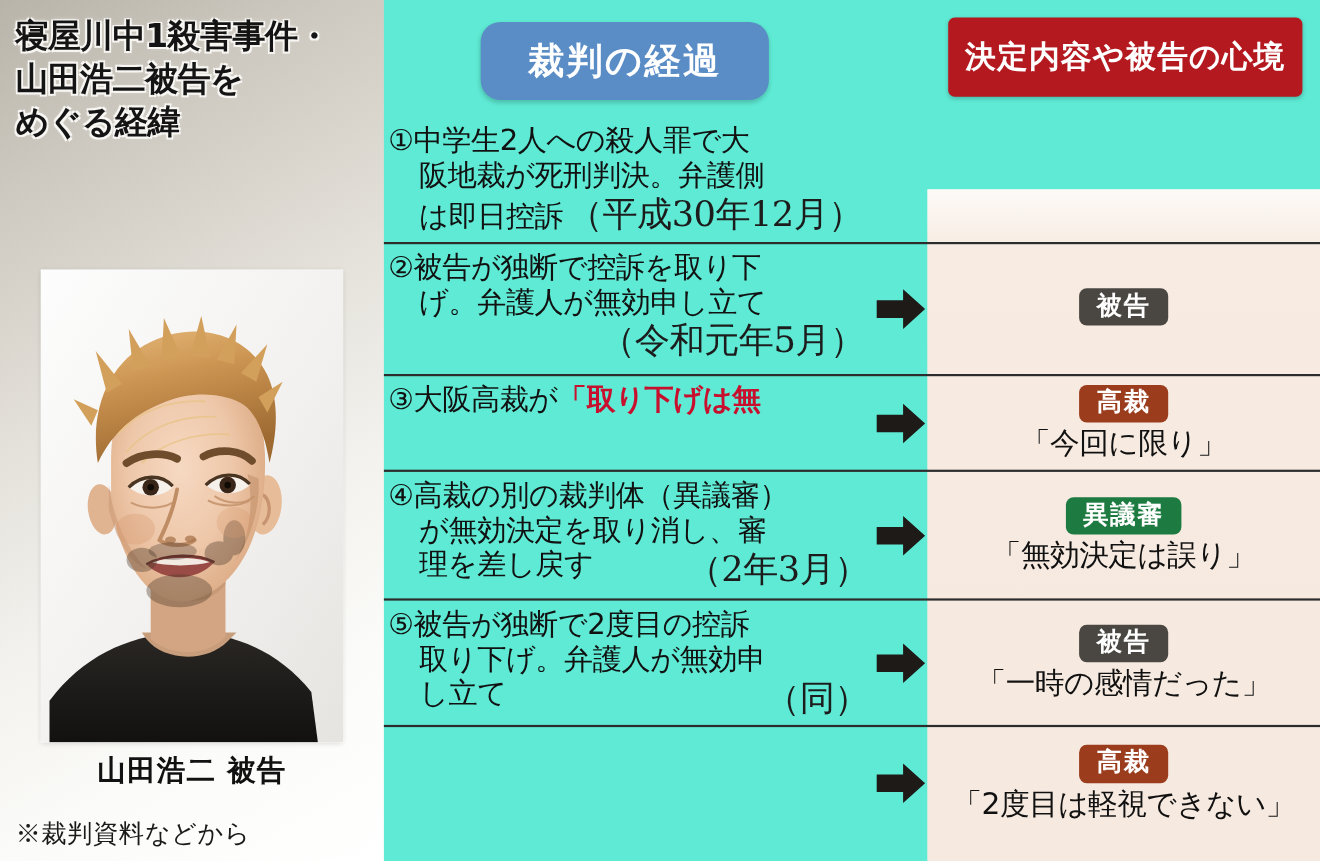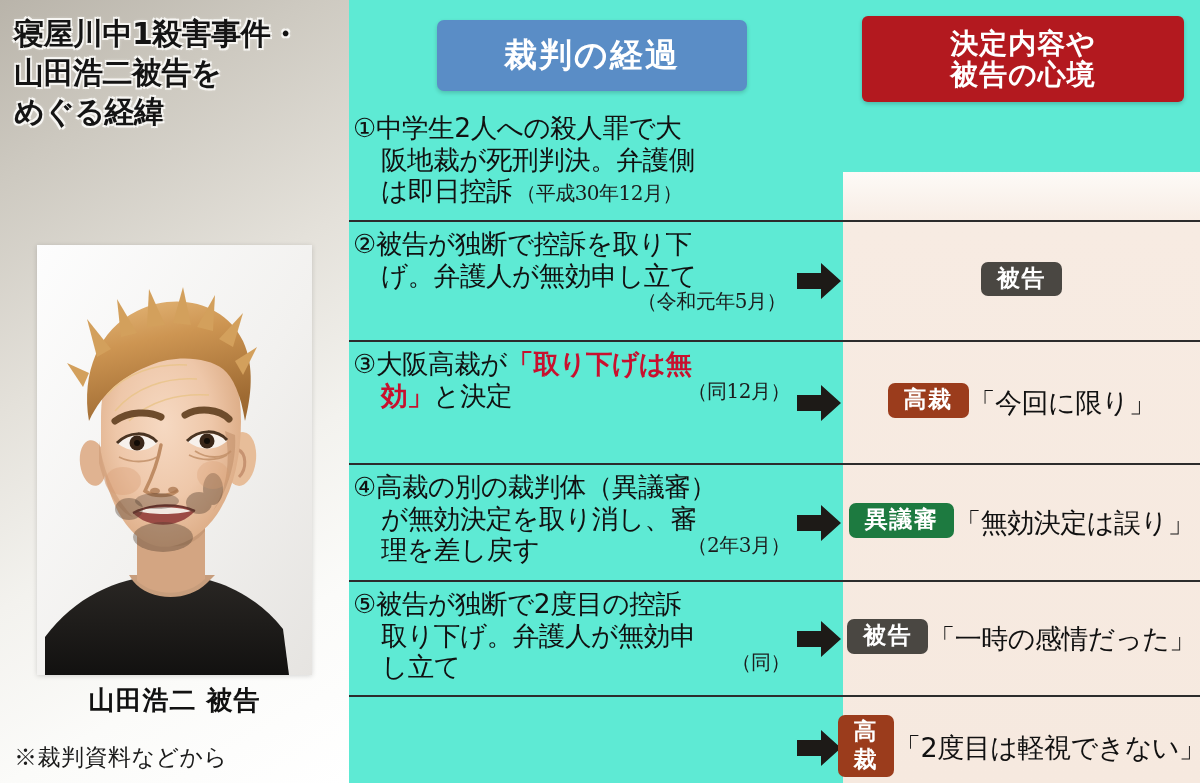--- a/index.html
+++ b/index.html
@@ -90,47 +90,46 @@
     top: 172px;
     width: 357px;
     height: 611px;
     background: linear-gradient(180deg, #fdfaf7 0%, #f7ebe2 9%, #f6e9df 100%);
   }
 
   .hdr-keika {
     position: absolute;
     left: 437px;
     top: 20px;
-    width: 310px;
+    width: 262px;
     height: 71px;
     background: #5a8dc6;
-    border-radius: 7px;
+    border-radius: 18px;
     box-shadow: 0 2px 4px rgba(0,0,0,0.18);
     display: flex;
     align-items: center;
     justify-content: center;
   }
   .hdr-keika span {
     font-family: "DejaVu Sans", sans-serif;
     font-weight: bold;
     font-size: 33px;
     color: #ffffff;
     letter-spacing: 2px;
   }
   .hdr-ketei {
     position: absolute;
     left: 862px;
     top: 16px;
     width: 322px;
-    height: 86px;
+    height: 72px;
     background: #b3191f;
     border-radius: 6px;
     box-shadow: 0 2px 4px rgba(0,0,0,0.20);
     display: flex;
-    flex-direction: column;
     align-items: center;
     justify-content: center;
   }
   .hdr-ketei span {
     display: block;
     font-family: "DejaVu Sans", sans-serif;
     font-weight: bold;
     font-size: 28px;
     line-height: 1.12;
     color: #ffffff;
@@ -170,21 +169,21 @@
   .evt .num {
     font-size: 26px;
   }
   .evt .hl {
     color: #c8102e;
     font-weight: bold;
   }
   .evt .ind { display: inline-block; }
   .date {
     font-family: "DejaVu Serif", serif;
-    font-size: 20px;
+    font-size: 32px;
     color: #1c1c1c;
     letter-spacing: -0.5px;
   }
   .date-right {
     display: block;
     text-align: right;
     padding-right: 4px;
     margin-top: -3px;
   }
   .date-inline { margin-left: 4px; }
@@ -199,21 +198,21 @@
   }
   .arrow svg { display: block; }
 
   .row-right {
     position: absolute;
     left: 494px;
     top: 0;
     width: 357px;
     height: 100%;
     display: flex;
-    flex-direction: row;
+    flex-direction: column;
     align-items: center;
     justify-content: center;
   }
   .badge {
     display: inline-block;
     padding: 2px 16px 4px 16px;
     border-radius: 7px;
     font-family: "DejaVu Sans", sans-serif;
     font-weight: bold;
     font-size: 23px;
@@ -387,25 +386,24 @@
         </div>
         <div class="arrow">
           <svg width="48" height="40" viewBox="0 0 48 40">
             <path d="M2 12 L26 12 L26 2 L46 20 L26 38 L26 28 L2 28 Z" fill="#1d1a17"></path>
           </svg>
         </div>
         <div class="row-right">
           <div class="badge badge-hikoku">被告</div>
         </div>
       </div>
-      <div class="row" style="height: 123px;">
+      <div class="row" style="height: 87px;">
         <div class="row-left">
           <div class="evt">
             <div><span class="num">③</span><span>大阪高裁が</span><span class="hl">「取り下げは無</span></div>
-            <div><span class="ind" style="width: 28px;">&nbsp;</span><span class="hl">効」</span><span>と決定</span><span class="date date-inline" style="float: right; margin-left: 0px;">（同12月）</span></div>
           </div>
         </div>
         <div class="arrow">
           <svg width="48" height="40" viewBox="0 0 48 40">
             <path d="M2 12 L26 12 L26 2 L46 20 L26 38 L26 28 L2 28 Z" fill="#1d1a17"></path>
           </svg>
         </div>
         <div class="row-right">
           <div class="badge badge-kousai">高裁</div>
           <div class="quote">「今回に限り」</div>

